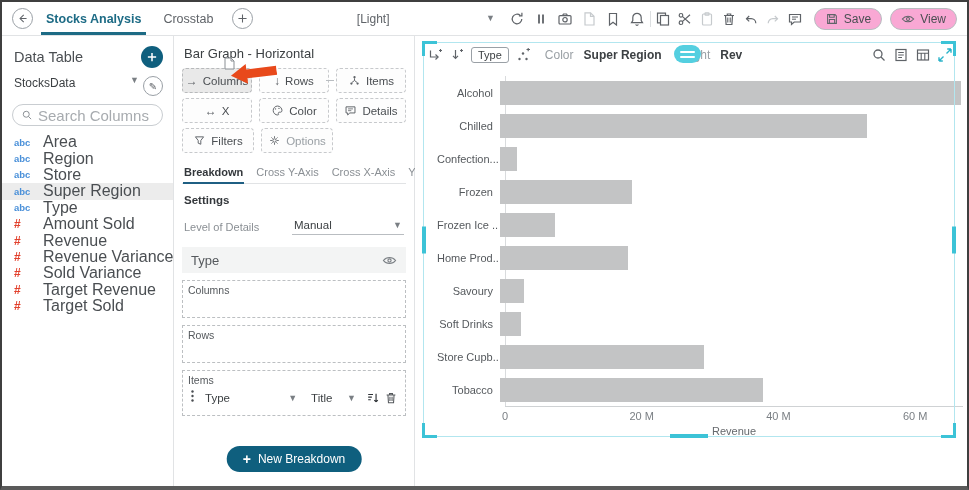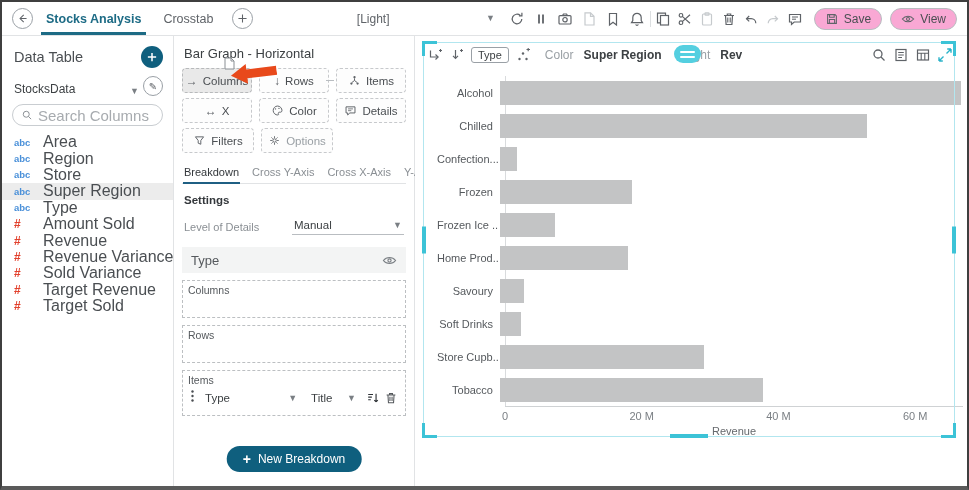--- a/index.html
+++ b/index.html
@@ -24,21 +24,21 @@
 
   
   .main{flex:1;display:flex;min-height:0}
 
   
   .sidebar{width:172px;flex:0 0 172px;border-right:1px solid #e1e3e5;padding-top:8px;overflow:hidden}
   .sb-head{display:flex;align-items:center;justify-content:space-between;padding:2px 10px 4px 12px}
   .sb-title{font-size:14.5px;color:#4a4e52}
   .sb-plus{width:22px;height:22px;border-radius:50%;background:#0f5f7e;color:#fff;display:flex;align-items:center;justify-content:center;border:none}
   .sb-plus svg{width:12px;height:12px}
-  .sb-table{display:flex;align-items:flex-end;padding:4px 10px 2px 12px;gap:4px}
+  .sb-table{display:flex;align-items:flex-start;padding:4px 10px 2px 12px;gap:4px}
   .sb-table-name{font-size:12px;color:#3c4043;flex:1}
   .caret{font-size:9px;color:#7a7f84;line-height:1}
   .pencil-btn{width:20px;height:20px;border:1px solid #9aa0a6;border-radius:50%;color:#5f6368;font-size:10px;display:flex;align-items:center;justify-content:center;background:#fff}
   .sb-search{margin:6px 10px 8px 10px;height:22px;border:1px solid #c9cdd1;border-radius:12px;display:flex;align-items:center;padding:0 8px;gap:5px}
   .sb-search svg{width:12px;height:12px;color:#8a8f94;flex:0 0 auto}
   .sb-search input{border:none;outline:none;font-size:15px;color:#555;width:100%;font-family:inherit;background:transparent}
   .sb-search input::placeholder{color:#a7abaf}
   .col-item{display:flex;align-items:center;gap:7px;padding:2px 8px 2px 12px;height:16.4px;cursor:default}
   .col-item.selected{background:#ececec}
   .col-badge{width:22px;flex:0 0 22px;font-weight:bold;text-align:left}
@@ -53,21 +53,21 @@
   .shelf-row{display:flex;gap:7px;position:relative}
   .shelf-btn{flex:1;height:25px;border:1px dashed #c7c9cc;border-radius:4px;background:#fdfdfd;display:flex;align-items:center;justify-content:center;gap:5px;font-size:11.5px;color:#4a4e52;position:relative}
   .shelf-btn .s-ic{color:#5f6368;font-size:12px;line-height:1;display:inline-flex}
   .shelf-btn .s-ic svg{width:13px;height:13px}
   .shelf-btn.hl{background:#e9e9e9;border-color:#b7b9bb}
   .shelf-btn.mutedlbl{color:#9aa0a5}
   .shelf-btn.fix{flex:0 0 auto}
   .connector{position:absolute;top:12px;width:8px;height:1px;background:#b9bdc1}
   .btabs{display:flex;gap:11px;border-bottom:1px solid #e1e3e5;margin-top:10px;padding:0 1px}
   .btab{font-size:11px;color:#8a8f94;padding:3px 1px 5px 1px;position:relative;white-space:nowrap}
-  .btab.active{color:#33373b;font-weight:normal}
+  .btab.active{color:#33373b;font-weight:bold}
   .btab.active::after{content:"";position:absolute;left:0;right:0;bottom:-1px;height:2px;background:#1f5f83}
   .btab.pushed{margin-left:auto}
   .settings-h{font-size:11.5px;font-weight:bold;color:#33373b;margin:10px 2px 0 2px}
   .lod-row{display:flex;align-items:center;margin:12px 2px 0 2px}
   .lod-label{font-size:11px;color:#8a8f94;flex:1}
   .lod-select{width:112px;border-bottom:1px solid #b9bdc1;display:flex;align-items:center;justify-content:space-between;padding:1px 2px 3px 2px}
   .lod-value{font-size:11.5px;color:#3c4043}
   .section-bar{margin:12px 0 0 0;background:#f3f4f4;height:26px;display:flex;align-items:center;justify-content:space-between;padding:0 9px}
   .section-bar .sec-name{font-size:13px;color:#55595d}
   .section-bar svg{width:15px;height:15px;color:#7a7f84}

